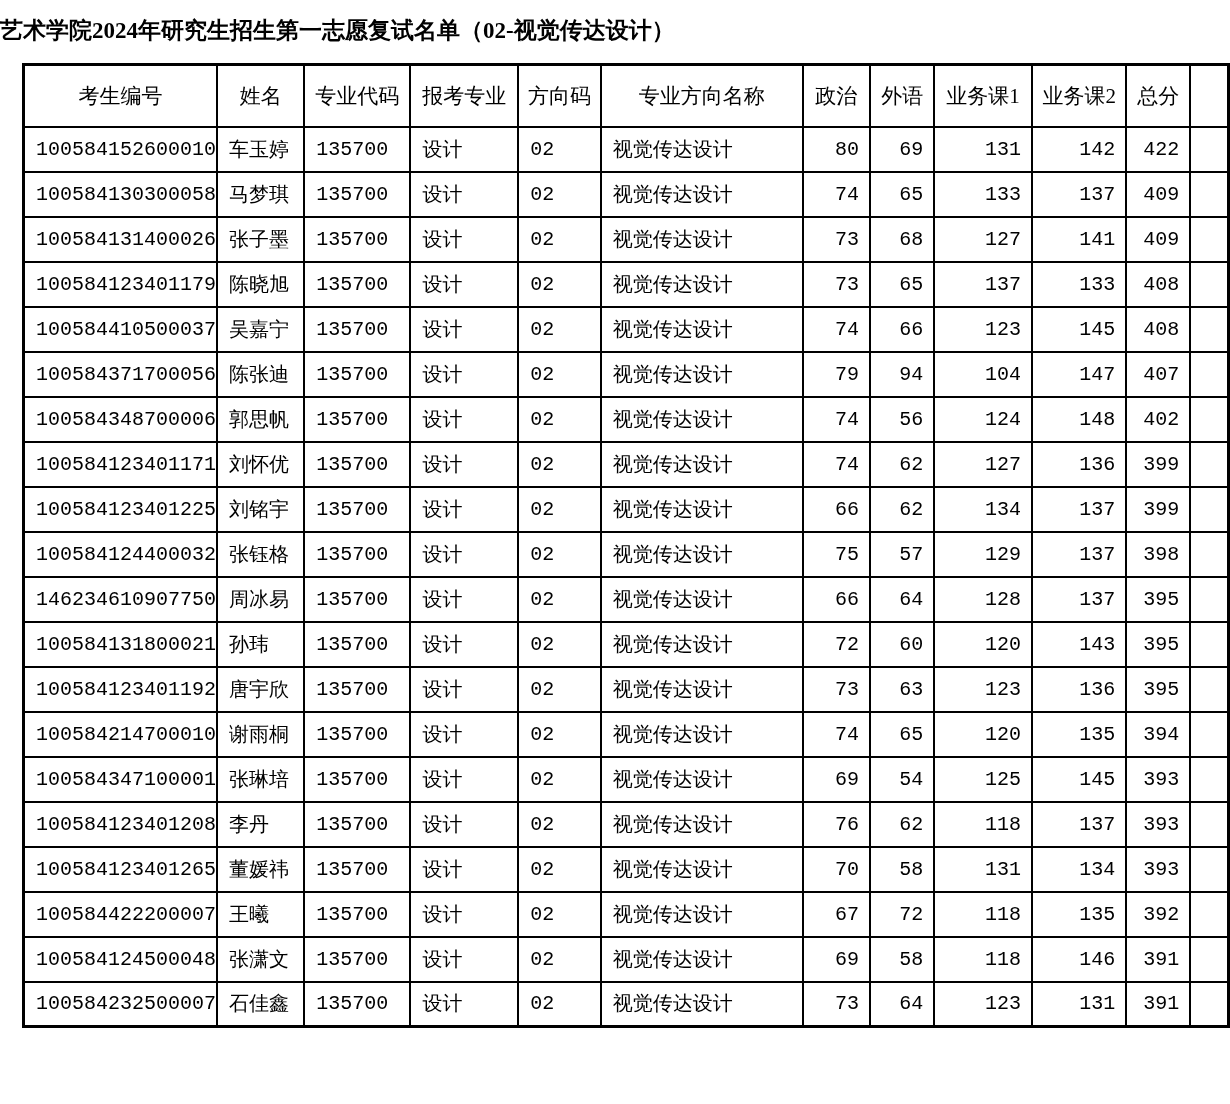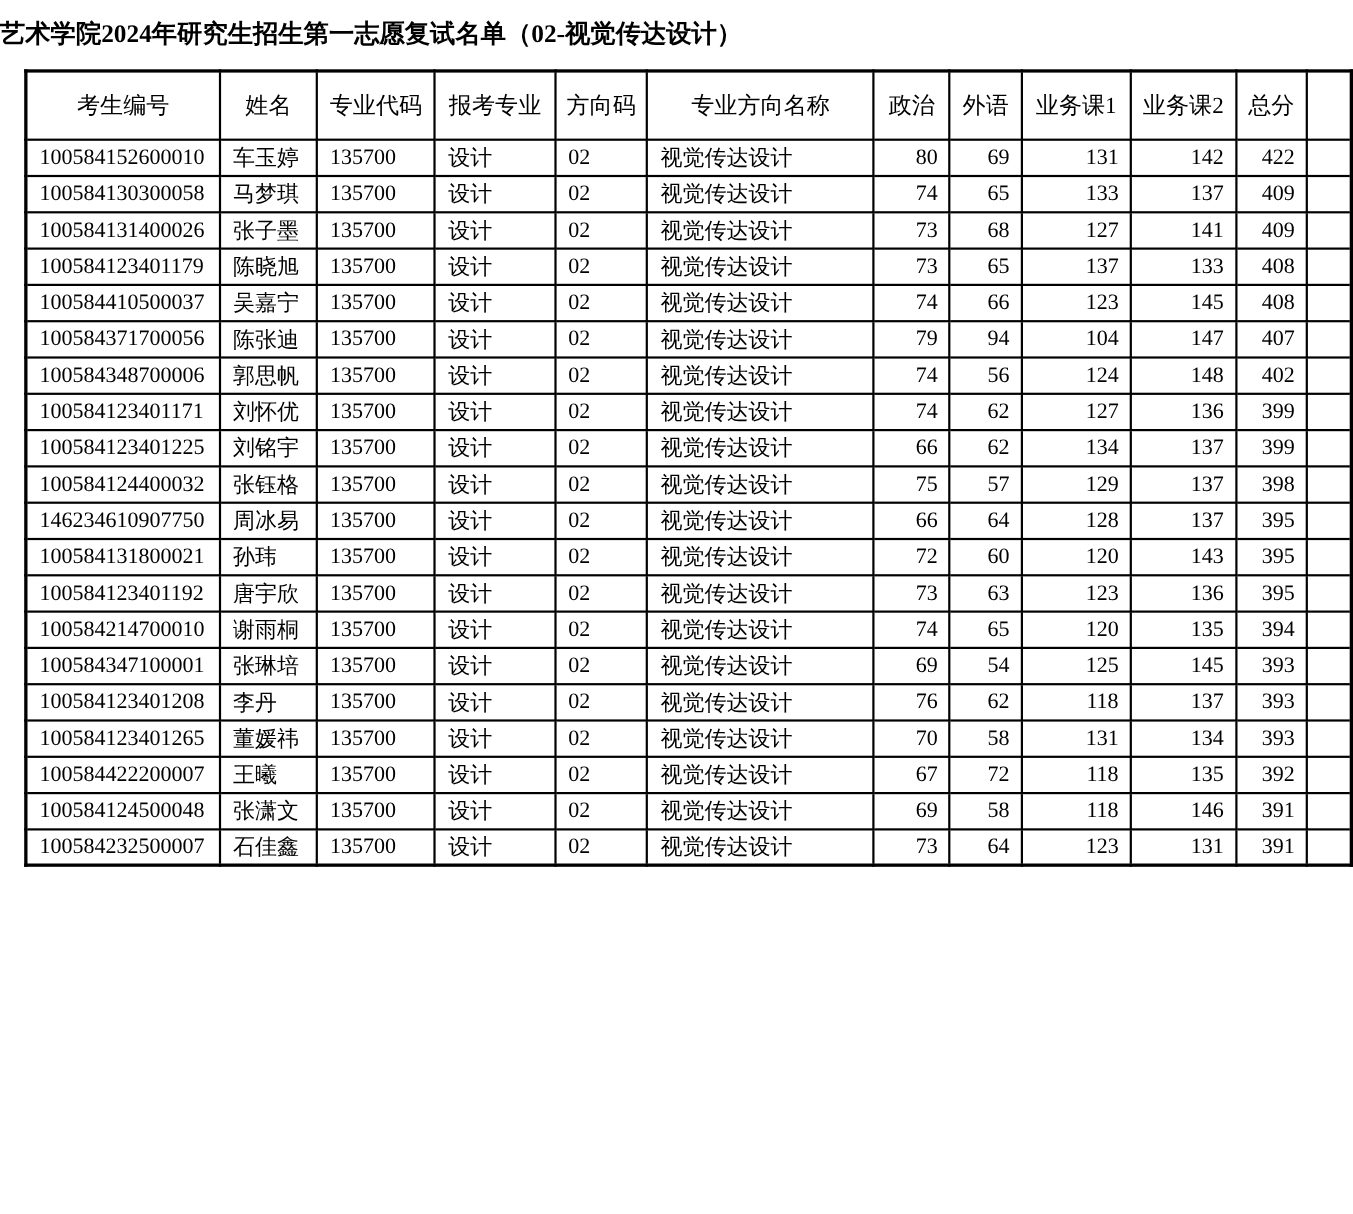--- a/index.html
+++ b/index.html
@@ -37,21 +37,21 @@
     border: 3px solid #000;
   }
   .roster th, .roster td {
     border: 2px solid #000;
     padding: 0;
     overflow: hidden;
     white-space: nowrap;
     vertical-align: middle;
   }
   .roster thead tr { height: 62px; }
-  .roster tbody tr { height: 33px; }
+  .roster tbody tr { height: 45px; font-family: Liberation Mono, monospace; }
   .roster th {
     font-weight: normal;
     font-size: 21px;
     text-align: center;
   }
   .roster td { font-size: 20px; }
   .roster td.al { text-align: left;  padding-left: 11px; }
   .roster td.ar { text-align: right; padding-right: 10px; }
   .roster .clip-cell { border-right: none; }
 </style>

